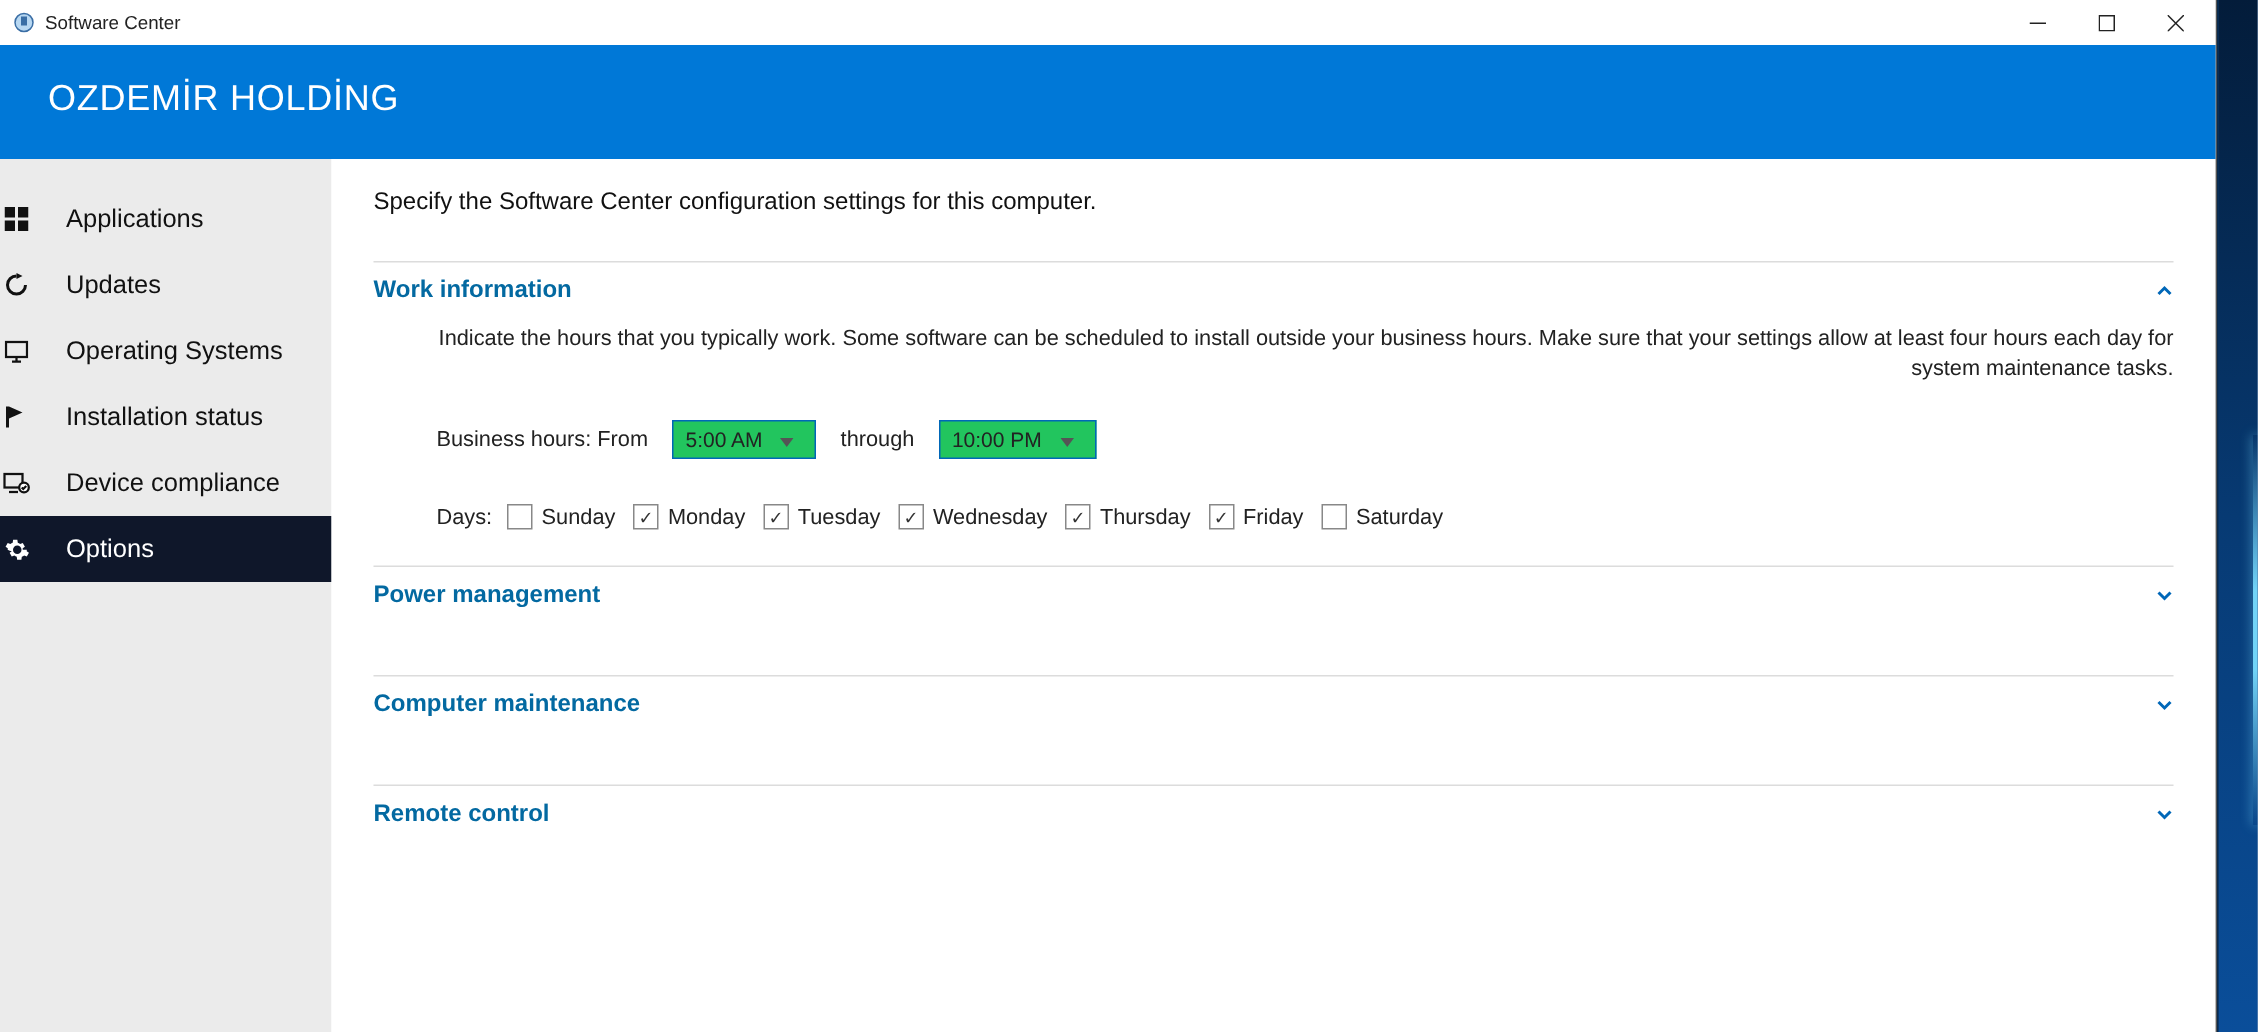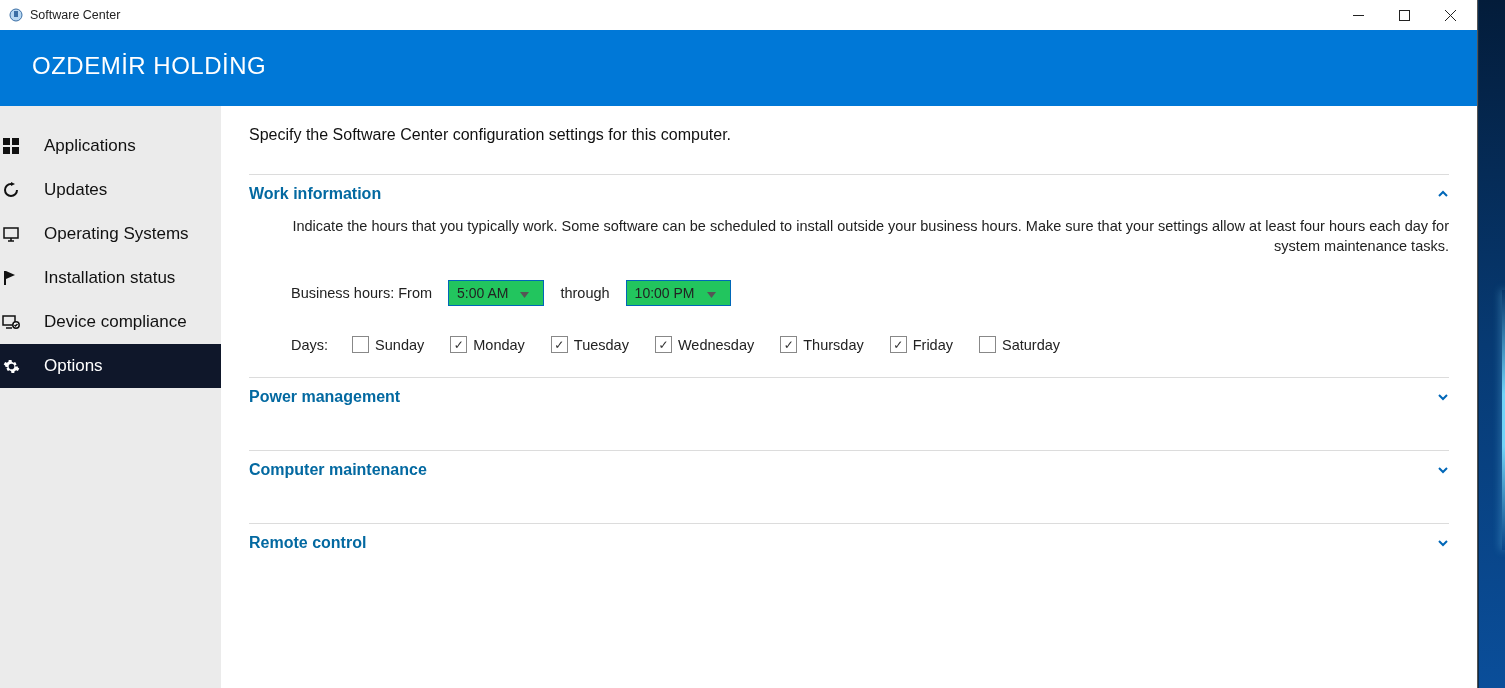--- a/index.html
+++ b/index.html
@@ -147,21 +147,21 @@
     justify-content: space-between;
     cursor: pointer;
   }
   .combo .arr {
     margin-left: 12px;
     color: #555;
   }
   .days-row {
     display: flex;
     align-items: center;
-    gap: 20px;
+    gap: 6px;
     padding-left: 18px;
   }
   .day-chk {
     display: inline-flex;
     align-items: center;
     gap: 6px;
     margin-right: 6px;
     cursor: pointer;
   }
   .chkbox {

